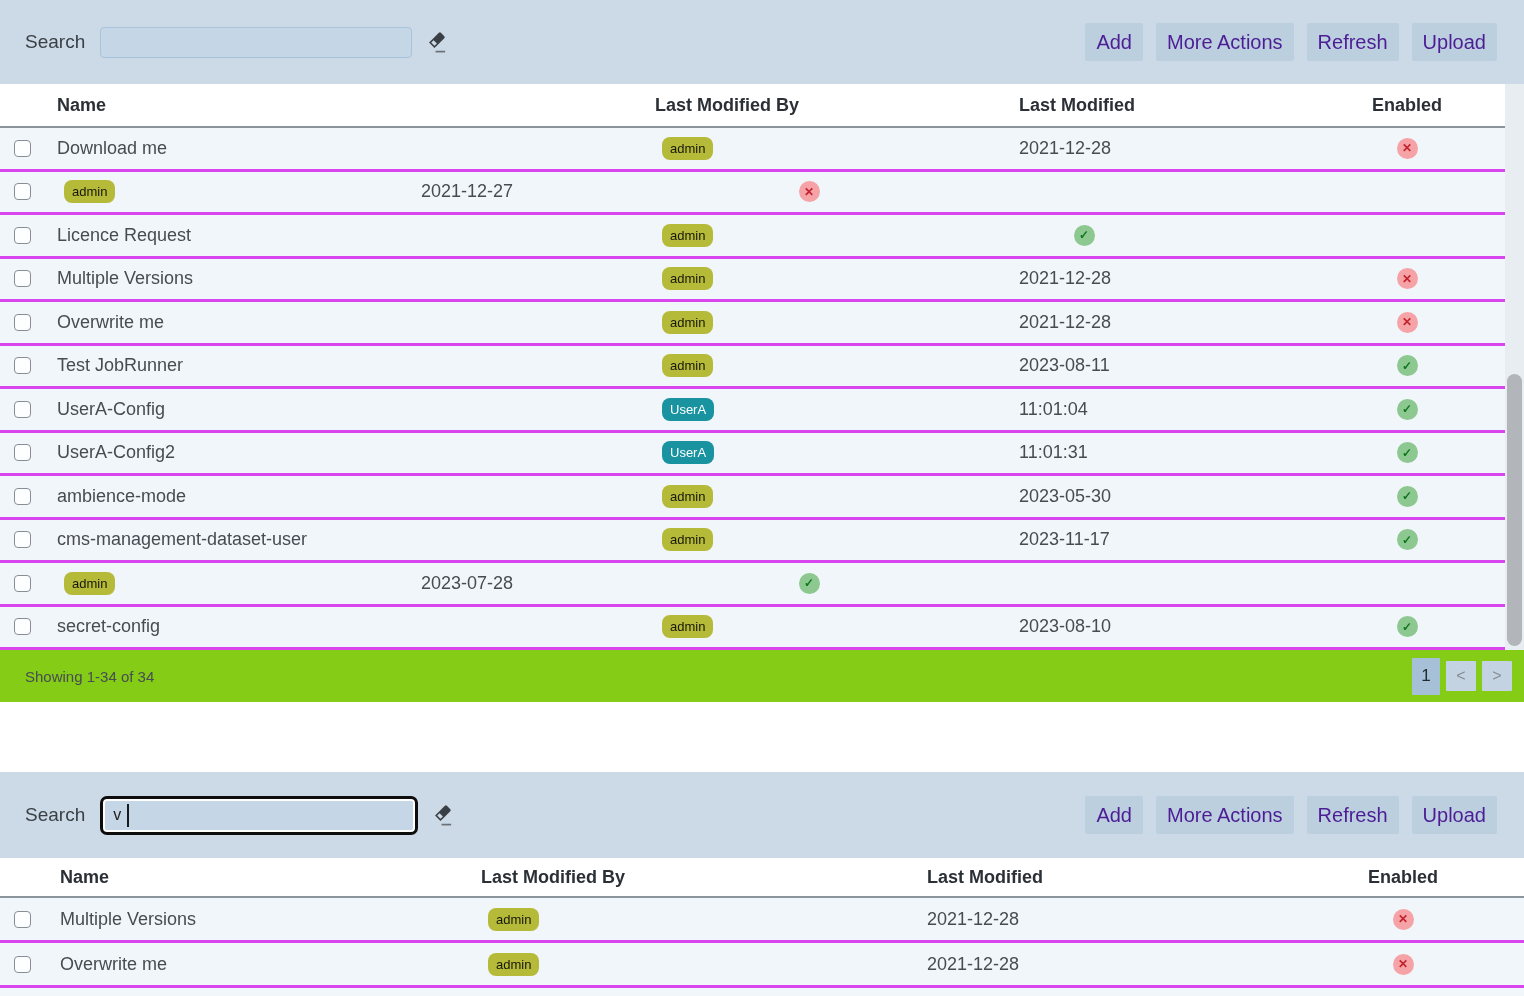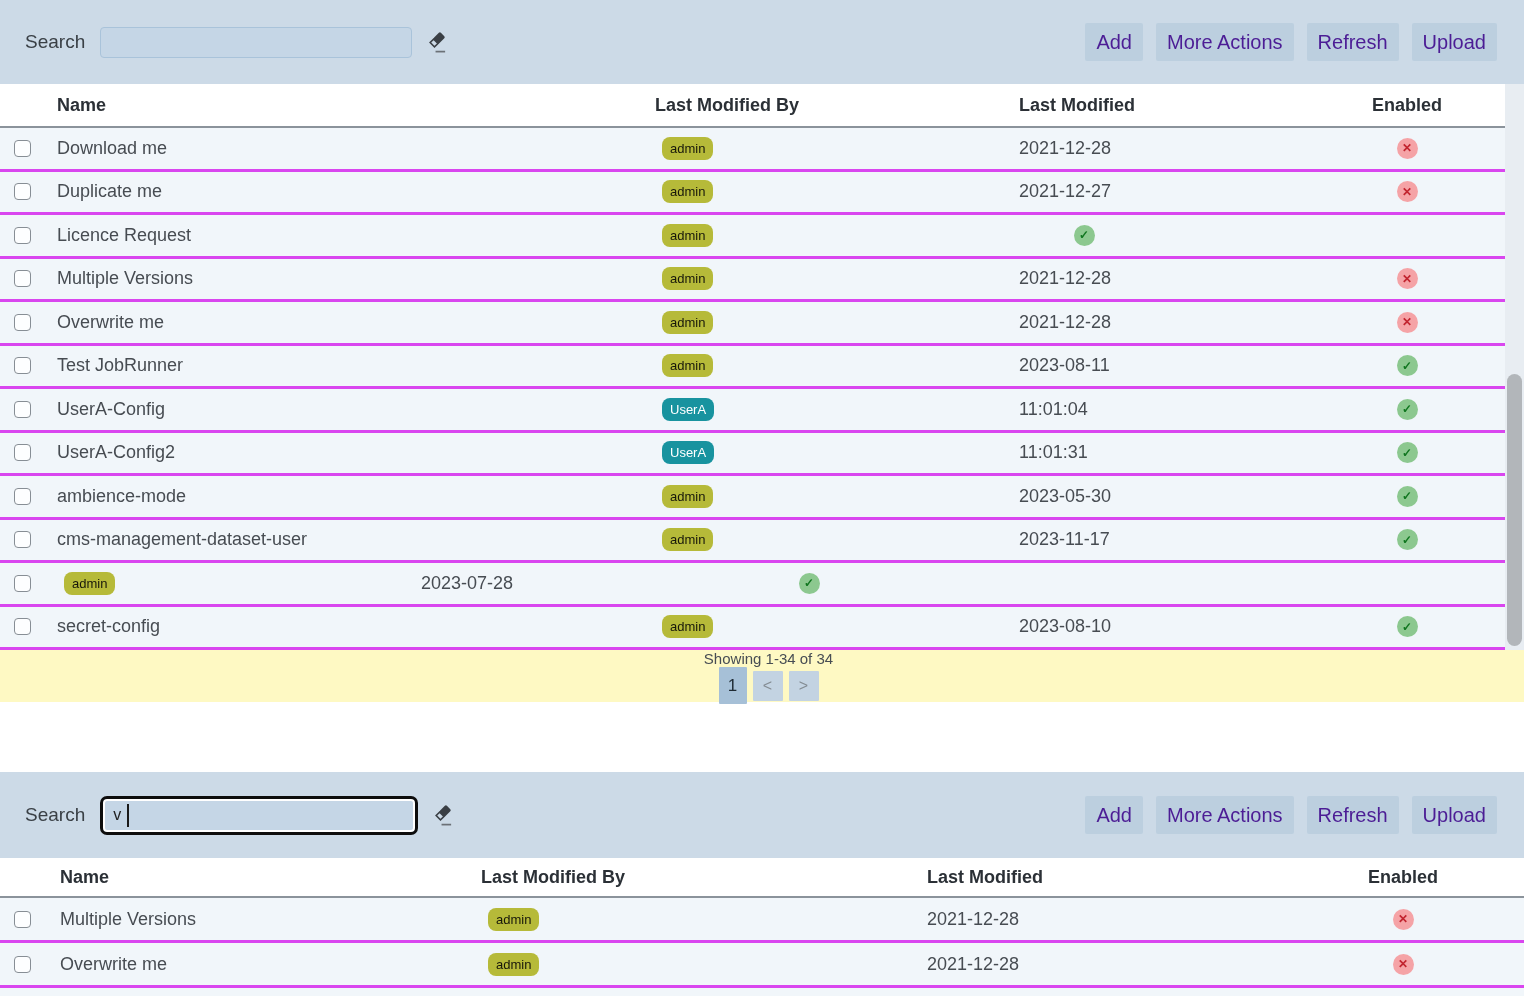--- a/index.html
+++ b/index.html
@@ -96,22 +96,22 @@
     position:absolute; top:0; right:0; width:19px; height:100%;
     background:#e8edf2;
   }
   .scrollbar-thumb {
     position:absolute; left:2px; width:15px; top:290px; height:272px;
     background:#b2b6ba; border-radius:8px; cursor:grab;
   }
 
   
   .footer {
-    height:52px; background:#fef9c3; display:flex; align-items:center;
-    justify-content:space-between; padding:0 12px 0 25px;flex-direction:column;
+    height:52px; background:#84cc16; display:flex; align-items:center;
+    justify-content:space-between; padding:0 12px 0 25px;
   }
   .showing { font-size:15px; color:#474d53; }
   .pager { display:flex; align-items:center; gap:6px; }
   .page-btn {
     display:flex; align-items:center; justify-content:center;
     font-size:17px; cursor:pointer; border-radius:1px;
   }
   .page-btn.active { width:28px; height:37px; background:#a6c0d7; color:#1e2a33; }
   .page-btn.nav { width:30px; height:30px; background:#c3d3e2; color:#848c93; font-size:16px; }
 </style>
@@ -162,21 +162,20 @@
     </div>
     <div class="col-mod">2021-12-28</div>
     <div class="col-en center">
       <span class="status status-off">✕</span>
     </div>
   </div>
         <div class="row">
     <div class="col-check">
       <span class="checkbox"></span>
     </div>
-    <div class="col-name">Duplicate me</div>
     <div class="col-by">
       <span class="badge badge-admin">admin</span>
     </div>
     <div class="col-mod">2021-12-27</div>
     <div class="col-en center">
       <span class="status status-off">✕</span>
     </div>
   </div>
         <div class="row">
     <div class="col-check">

